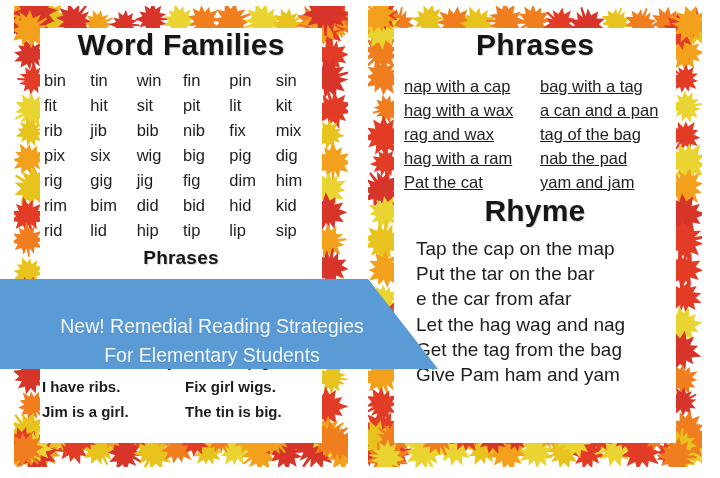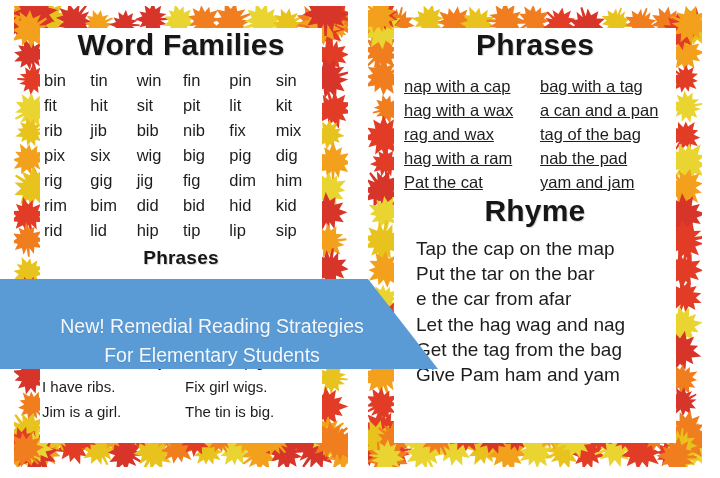--- a/index.html
+++ b/index.html
@@ -283,21 +283,21 @@
           <div class="word-cell">sip</div>
         </div>
 
       <div class="heading heading-sub" style="margin-top:5px;">Phrases</div>
 
       <div class="two-col" id="left-phrases" style="margin-top:4px;padding-left:4px;">
           <div class="phrase-cell">a big pig</div>
           <div class="phrase-cell">dig a pit</div>
         </div>
 
-      <div class="two-col" id="left-sentences" style="margin-top:52px;padding-left:2px;">
+      <div class="two-col" id="left-sentences" style="margin-top:52px;padding-left:2px;font-weight:bold;">
           <div class="sentence-cell">The bib is for baby.</div>
           <div class="sentence-cell">I see six pig.</div>
           <div class="sentence-cell">I have ribs.</div>
           <div class="sentence-cell">Fix girl wigs.</div>
           <div class="sentence-cell">Jim is a girl.</div>
           <div class="sentence-cell">The tin is big.</div>
         </div>
     </div>
   </div>
 

